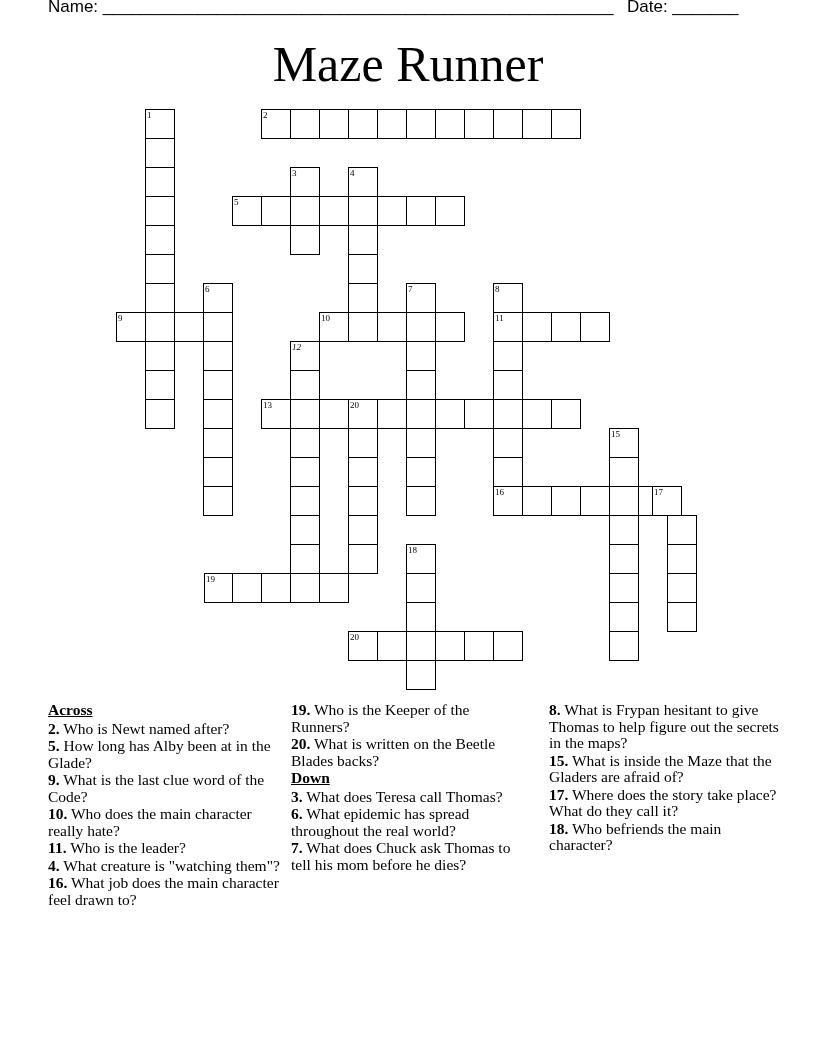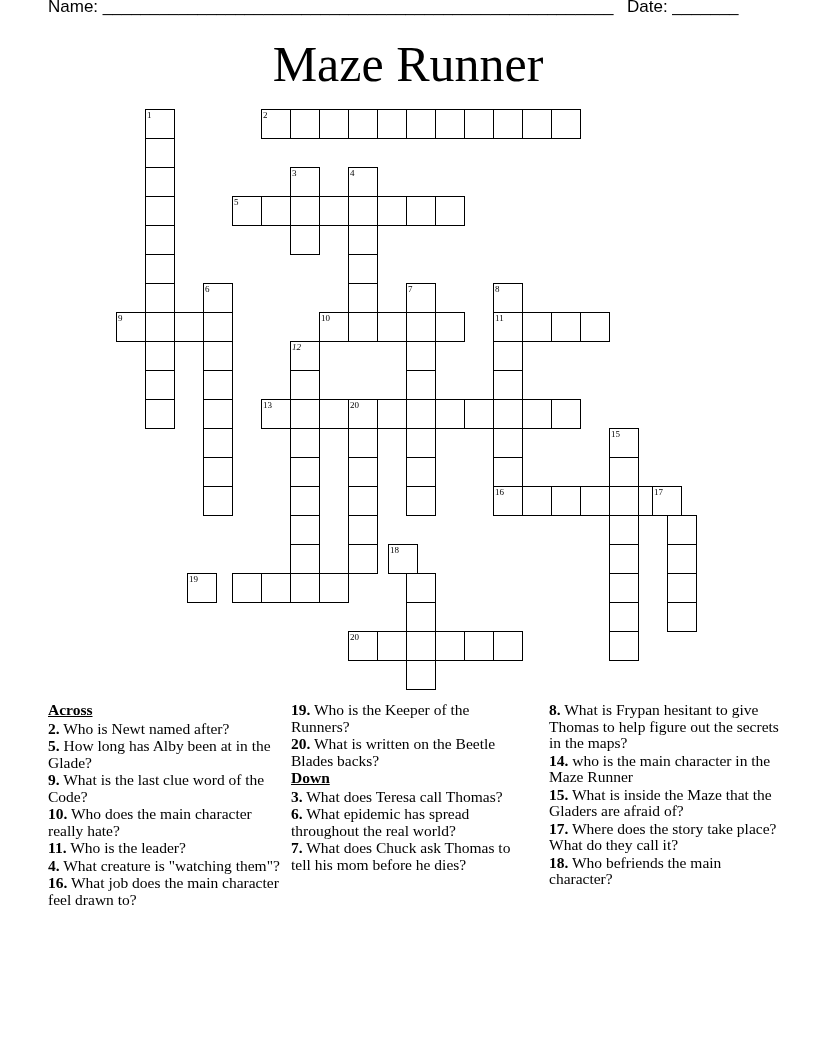--- a/index.html
+++ b/index.html
@@ -163,28 +163,28 @@
     <div class="cell" style="left: 551px; top: 486px;"></div>
     <div class="cell" style="left: 580px; top: 486px;"></div>
     <div class="cell" style="left: 638px; top: 486px;"></div>
     <div class="cell" style="left: 652px; top: 486px;">
       <span class="cell-num">17</span>
     </div>
     <div class="cell" style="left: 667px; top: 515px;"></div>
     <div class="cell" style="left: 667px; top: 544px;"></div>
     <div class="cell" style="left: 667px; top: 573px;"></div>
     <div class="cell" style="left: 667px; top: 602px;"></div>
-    <div class="cell" style="left: 388px; top: 544px;">
+    <div class="cell" style="left: 406px; top: 544px;">
       <span class="cell-num">18</span>
     </div>
     <div class="cell" style="left: 406px; top: 573px;"></div>
     <div class="cell" style="left: 406px; top: 602px;"></div>
     <div class="cell" style="left: 406px; top: 631px;"></div>
     <div class="cell" style="left: 406px; top: 660px;"></div>
-    <div class="cell" style="left: 187px; top: 573px;">
+    <div class="cell" style="left: 204px; top: 573px;">
       <span class="cell-num">19</span>
     </div>
     <div class="cell" style="left: 232px; top: 573px;"></div>
     <div class="cell" style="left: 261px; top: 573px;"></div>
     <div class="cell" style="left: 319px; top: 573px;"></div>
     <div class="cell" style="left: 348px; top: 631px;">
       <span class="cell-num">20</span>
     </div>
     <div class="cell" style="left: 377px; top: 631px;"></div>
     <div class="cell" style="left: 435px; top: 631px;"></div>
@@ -207,17 +207,16 @@
   <div class="clue"><span class="clue-num">19.</span> <span>Who is the Keeper of the Runners?</span></div>
   <div class="clue"><span class="clue-num">20.</span> <span>What is written on the Beetle Blades backs?</span></div>
   <div class="clue-heading">Down</div>
   <div class="clue"><span class="clue-num">3.</span> <span>What does Teresa call Thomas?</span></div>
   <div class="clue"><span class="clue-num">6.</span> <span>What epidemic has spread throughout the real world?</span></div>
   <div class="clue"><span class="clue-num">7.</span> <span>What does Chuck ask Thomas to tell his mom before he dies?</span></div>
 </div>
 
 <div class="clues col3">
   <div class="clue"><span class="clue-num">8.</span> <span>What is Frypan hesitant to give Thomas to help figure out the secrets in the maps?</span></div>
-  <div class="clue"><span class="clue-num">14.</span> <span>who is the main character in the Maze Runner</span></div>
   <div class="clue"><span class="clue-num">15.</span> <span>What is inside the Maze that the Gladers are afraid of?</span></div>
   <div class="clue"><span class="clue-num">17.</span> <span>Where does the story take place? What do they call it?</span></div>
   <div class="clue"><span class="clue-num">18.</span> <span>Who befriends the main character?</span></div>
 </div>
 
 </body></html>

